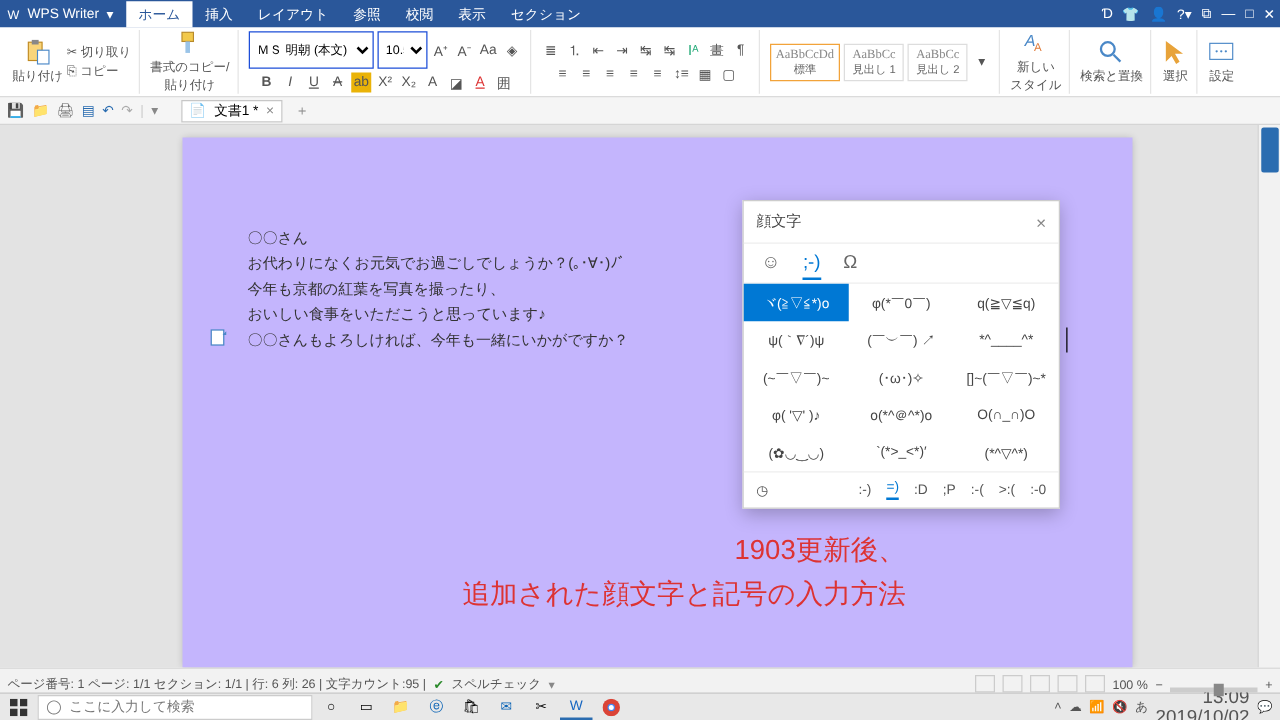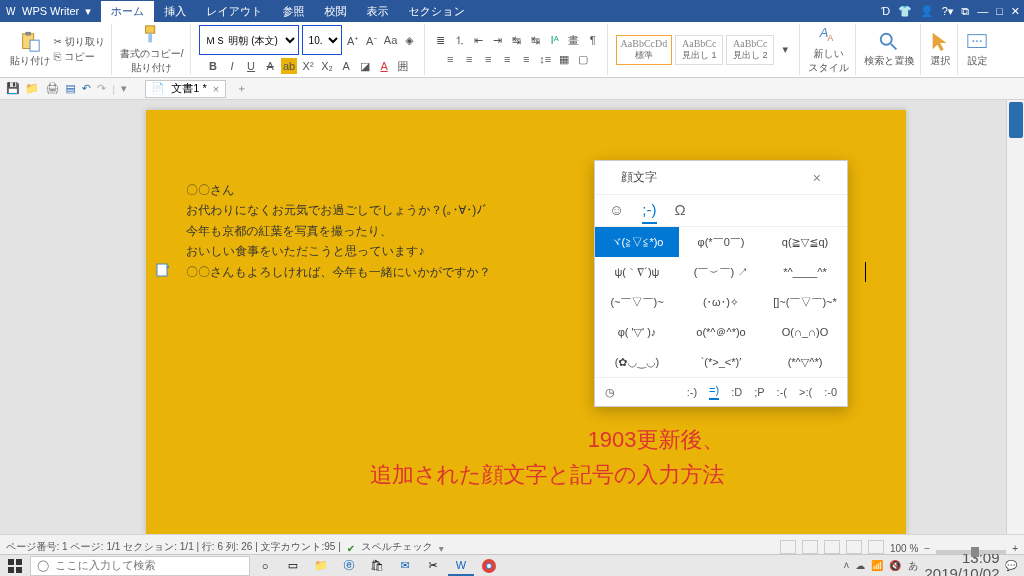--- a/index.html
+++ b/index.html
@@ -32,33 +32,33 @@
 
 .qat { height: 22px; background: #f5f5f5; border-bottom: 1px solid #d5d5d5; display: flex; align-items: center; padding: 0 6px; gap: 6px; font-size: 11px; }
 .qat .doc-tab { display: flex; align-items: center; border: 1px solid #c7c7c7; background: #fff; height: 18px; padding: 0 6px; gap: 6px; margin-left: 12px; }
 .qat .doc-tab .close { color: #888; }
 .qat .new-tab { color: #888; margin-left: 4px; }
 
 
 .workspace { height: 434px; background: #e3e3e3; position: relative; display: flex; justify-content: center; overflow: hidden; }
 .side-panel { position: absolute; right: 0; top: 0; width: 18px; height: 100%; background: #f2f2f2; border-left: 1px solid #d0d0d0; }
 .side-panel .handle { width: 14px; height: 36px; background: #2a6cb0; margin: 2px auto; border-radius: 2px; }
-.page { width: 760px; background: #eab308; margin-top: 10px; box-shadow: 0 0 6px rgba(0,0,0,.2); padding: 70px 40px 40px; position: relative; margin-left: 28px; }
+.page { width: 760px; background: #c4b5fd; margin-top: 10px; box-shadow: 0 0 6px rgba(0,0,0,.2); padding: 70px 52px 40px; position: relative; margin-left: 28px; }
 .doc-text { font-size: 12px; color: #333; font-family: "MS Mincho", serif; line-height: 1.7; }
 .doc-text p { margin: 0; }
 .cursor-mark { border-right: 1px solid #000; padding-right: 1px; }
 .annotation-icon { position: absolute; left: -30px; width: 16px; height: 16px; top: 0; }
 .annotation-row { position: relative; }
 
 .overlay-text { position: absolute; left: 370px; top: 322px; font-size: 22px; color: #d33; font-family: serif; text-align: right; }
 .overlay-text div { line-height: 1.6; }
 
 
 .popup { position: absolute; left: 594px; top: 60px; width: 254px; background: #fff; border: 1px solid #ccc; box-shadow: 0 4px 14px rgba(0,0,0,.25); }
-.popup-head { display: flex; align-items: center; padding: 8px 26px; border-bottom: 1px solid #eee; }
+.popup-head { display: flex; align-items: center; padding: 8px 10px; border-bottom: 1px solid #eee; }
 .popup-title { flex: 1; font-size: 12px; color: #444; }
 .popup-close { color: #888; font-size: 14px; }
 .popup-tabs { display: flex; gap: 18px; padding: 6px 14px 2px; border-bottom: 1px solid #eee; font-size: 15px; color: #666; }
 .popup-tab { padding-bottom: 4px; border-bottom: 2px solid transparent; cursor: pointer; }
 .popup-tab.active { border-bottom-color: #0078d4; color: #0078d4; }
 .popup-grid { display: grid; grid-template-columns: repeat(3,1fr); }
 .popup-cell { height: 30px; display: flex; align-items: center; justify-content: center; font-size: 11px; color: #444; cursor: pointer; }
 .popup-cell.sel { background: #0078d4; color: #fff; }
 .popup-bottom { display: flex; align-items: center; gap: 12px; padding: 6px 10px; border-top: 1px solid #eee; font-size: 11px; color: #555; }
 .popup-bottom .spacer { flex: 1; }

